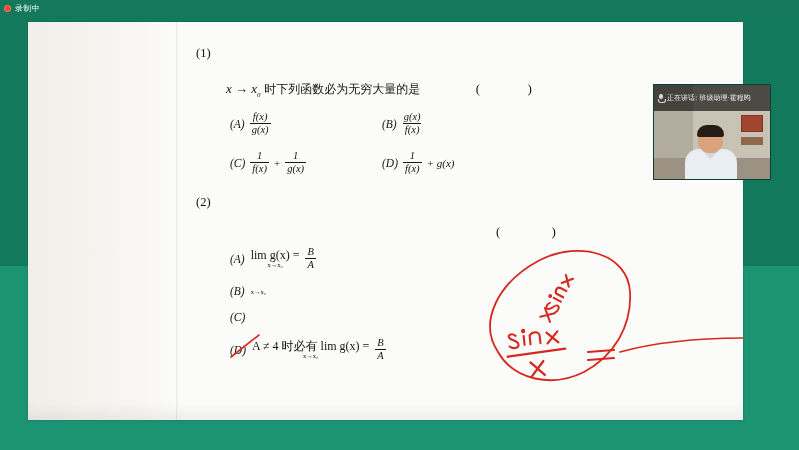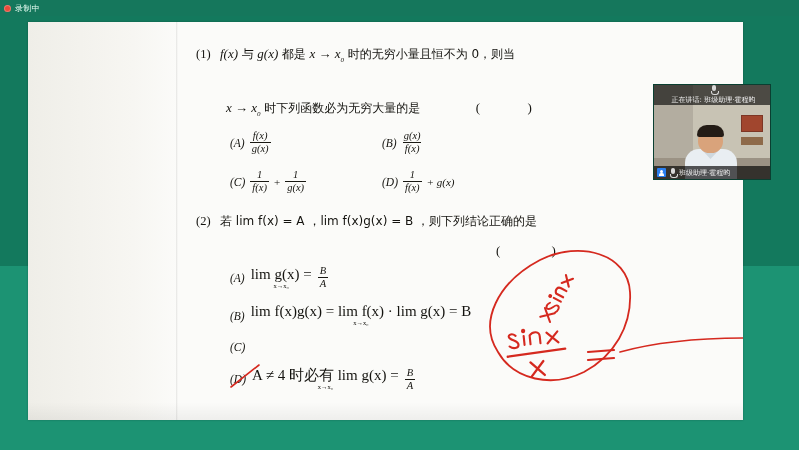--- a/index.html
+++ b/index.html
@@ -77,21 +77,21 @@
     align-items: baseline;
     font-size: 13px;
     line-height: 1.2;
   }
   .qnum { width: 24px; flex: 0 0 24px; font-size: 12.5px; }
   .serif { font-family: "Liberation Serif", serif; }
   .ital { font-family: "Liberation Serif", serif; font-style: italic; }
   .cjk { font-family: "DejaVu Sans", sans-serif; font-size: 12px; }
 
   .q1-line1 { margin-top: 4px; }
-  .q1-line2 { margin-top: 36px; padding-left: 30px; }
+  .q1-line2 { margin-top: 20px; padding-left: 30px; }
   .blank-paren { letter-spacing: 22px; margin-left: 52px; }
 
   .opts {
     margin-top: 12px;
     padding-left: 34px;
     display: grid;
     grid-template-columns: 152px 160px;
     row-gap: 14px;
   }
   .opt { display: flex; align-items: center; gap: 5px; font-size: 12px; }
@@ -112,21 +112,21 @@
   .q2opts { margin-top: 6px; padding-left: 34px; }
   .q2opt {
     display: flex; align-items: center; gap: 6px;
     font-size: 12px; margin-bottom: 14px;
     position: relative;
   }
   .lim {
     display: inline-flex; flex-direction: column; align-items: center;
     font-family: "Liberation Serif", serif; line-height: 1;
   }
-  .lim .op { font-size: 15px; }
+  .lim .op { font-size: 12px; }
   .lim .sub { font-size: 6.5px; margin-top: 1px; }
 
   
   .strike {
     position: absolute;
     left: -2px; top: -4px;
     width: 34px; height: 26px;
     pointer-events: none;
   }
 
@@ -139,25 +139,24 @@
   
   .video {
     position: absolute;
     right: 28px; top: 84px;
     width: 118px; height: 96px;
     background: #0d0d0d;
     border: 1px solid #0a3f31;
     overflow: hidden;
   }
   .video-head {
-    position: absolute; left:0; top:0; width:100%; height:20px;
+    position: absolute; left:0; top:0; width:100%; height:26px;
     background: rgba(0,0,0,0.62);
     display:flex; align-items:center; gap:3px;
     padding-left: 3px;
-    flex-direction: column;
   }
   .mic-ico {
     width: 7px; height: 9px; position: relative; flex: 0 0 7px;
   }
   .mic-ico:before {
     content:""; position:absolute; left:1.5px; top:0; width:4px; height:5.5px;
     border-radius: 2px; background:#d9d9d9;
   }
   .mic-ico:after {
     content:""; position:absolute; left:0.5px; top:5.5px; width:6px; height:3px;
@@ -223,28 +222,20 @@
 
   <div class="doc">
     <div class="doc-shade-left"></div>
     <div class="doc-fold"></div>
     <div class="doc-shade-bottom"></div>
 
     <div class="math">
 
       <div class="qrow q1-line1">
         <span class="qnum serif">(1)</span>
-        <span>
-          <span class="ital">f(x)</span>
-          <span class="cjk">与</span>
-          <span class="ital">g(x)</span>
-          <span class="cjk">都是</span>
-          <span class="ital">x → x</span><sub class="ital" style="font-size:7px">0</sub>
-          <span class="cjk">时的无穷小量且恒不为 0，则当</span>
-        </span>
       </div>
 
       <div class="qrow q1-line2">
         <span>
           <span class="ital">x → x</span><sub class="ital" style="font-size:7px">0</sub>
           <span class="cjk">时下列函数必为无穷大量的是</span>
           <span class="serif blank-paren">(          )</span>
         </span>
       </div>
 
@@ -280,41 +271,39 @@
           <span class="frac">
             <span class="num">1</span>
             <span class="den">f(x)</span>
           </span>
           <span class="plus ital">+ g(x)</span>
         </div>
       </div>
 
       <div class="qrow q2">
         <span class="qnum serif">(2)</span>
-        <span class="cjk" style="font-size:12px">若 lim f(x) = A ，lim f(x)g(x) = B ，则下列结论正确的是</span>
       </div>
 
       <div class="q2-blank serif">(          )</div>
 
       <div class="q2opts">
         <div class="q2opt">
           <span class="lab">(A)</span>
           <span class="lim">
             <span class="op">lim g(x) =</span>
             <span class="sub">x→x₀</span>
           </span>
           <span class="frac">
             <span class="num">B</span>
             <span class="den">A</span>
           </span>
         </div>
         <div class="q2opt">
           <span class="lab">(B)</span>
           <span class="lim">
-            <span class="op">lim f(x)g(x) = lim f(x) · lim g(x) = B</span>
             <span class="sub">x→x₀</span>
           </span>
         </div>
         <div class="q2opt">
           <span class="lab">(C)</span>
         </div>
         <div class="q2opt">
           <svg class="strike" viewBox="0 0 34 26">
             <path d="M3 24 L31 2" stroke="#d5291f" stroke-width="1.6" fill="none" stroke-linecap="round"></path>
           </svg>
@@ -383,21 +372,16 @@
       <div class="room-floor"></div>
       <div class="person-body"></div>
       <div class="person-collar"></div>
       <div class="person-head"></div>
       <div class="person-hair"></div>
     </div>
     <div class="video-head">
       <span class="mic-ico"></span>
       <span class="t">正在讲话: 班级助理·霍程昀</span>
     </div>
-    <div class="video-foot">
-      <span class="blue-badge"></span>
-      <span class="mic-ico"></span>
-      <span class="t">班级助理·霍程昀</span>
-    </div>
   </div>
 
 
 </div>
 
 </body></html>

